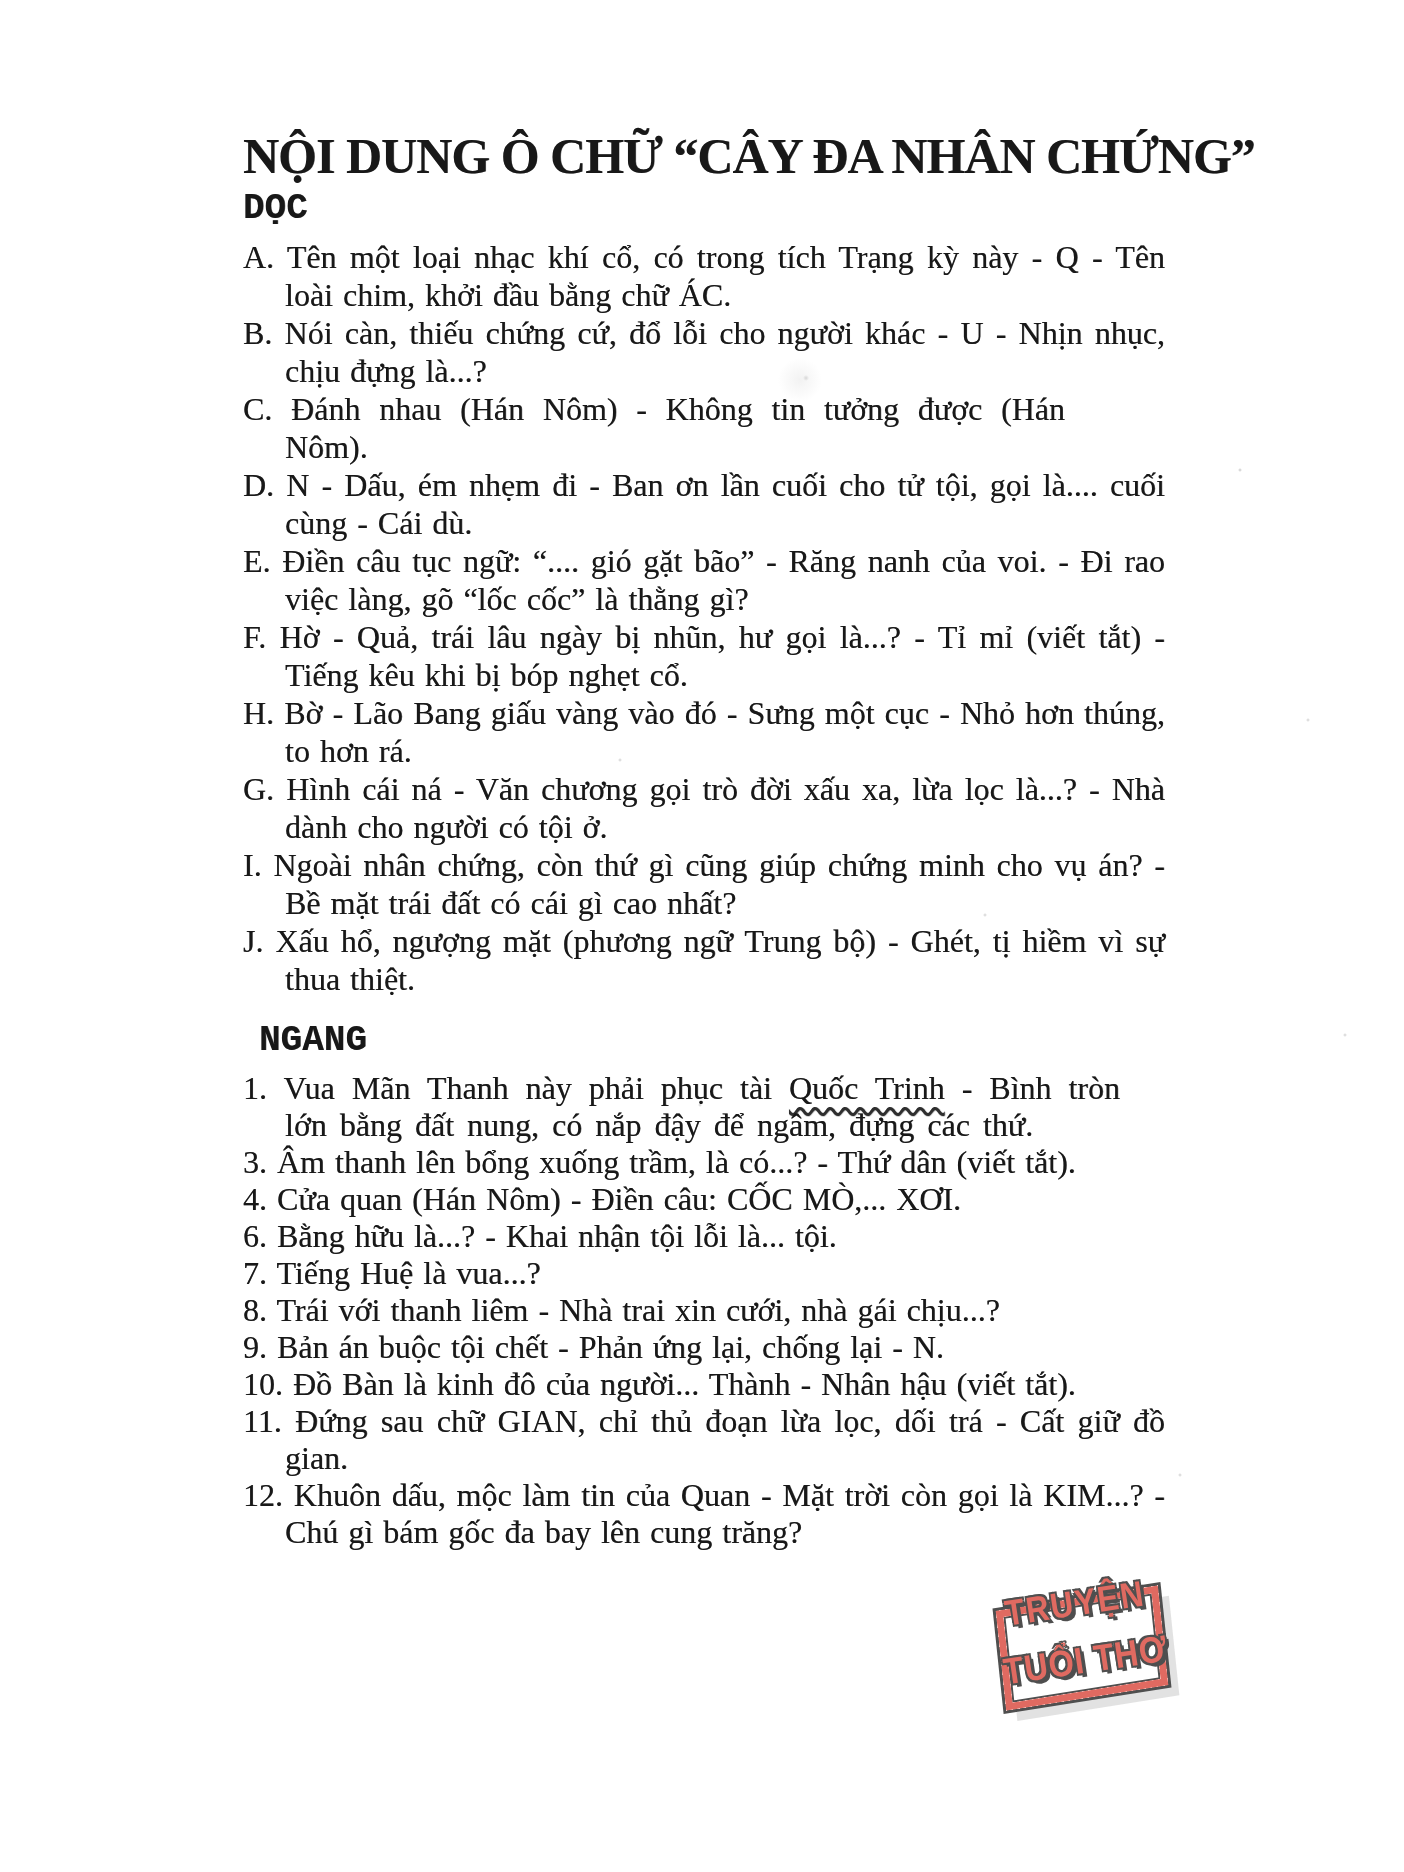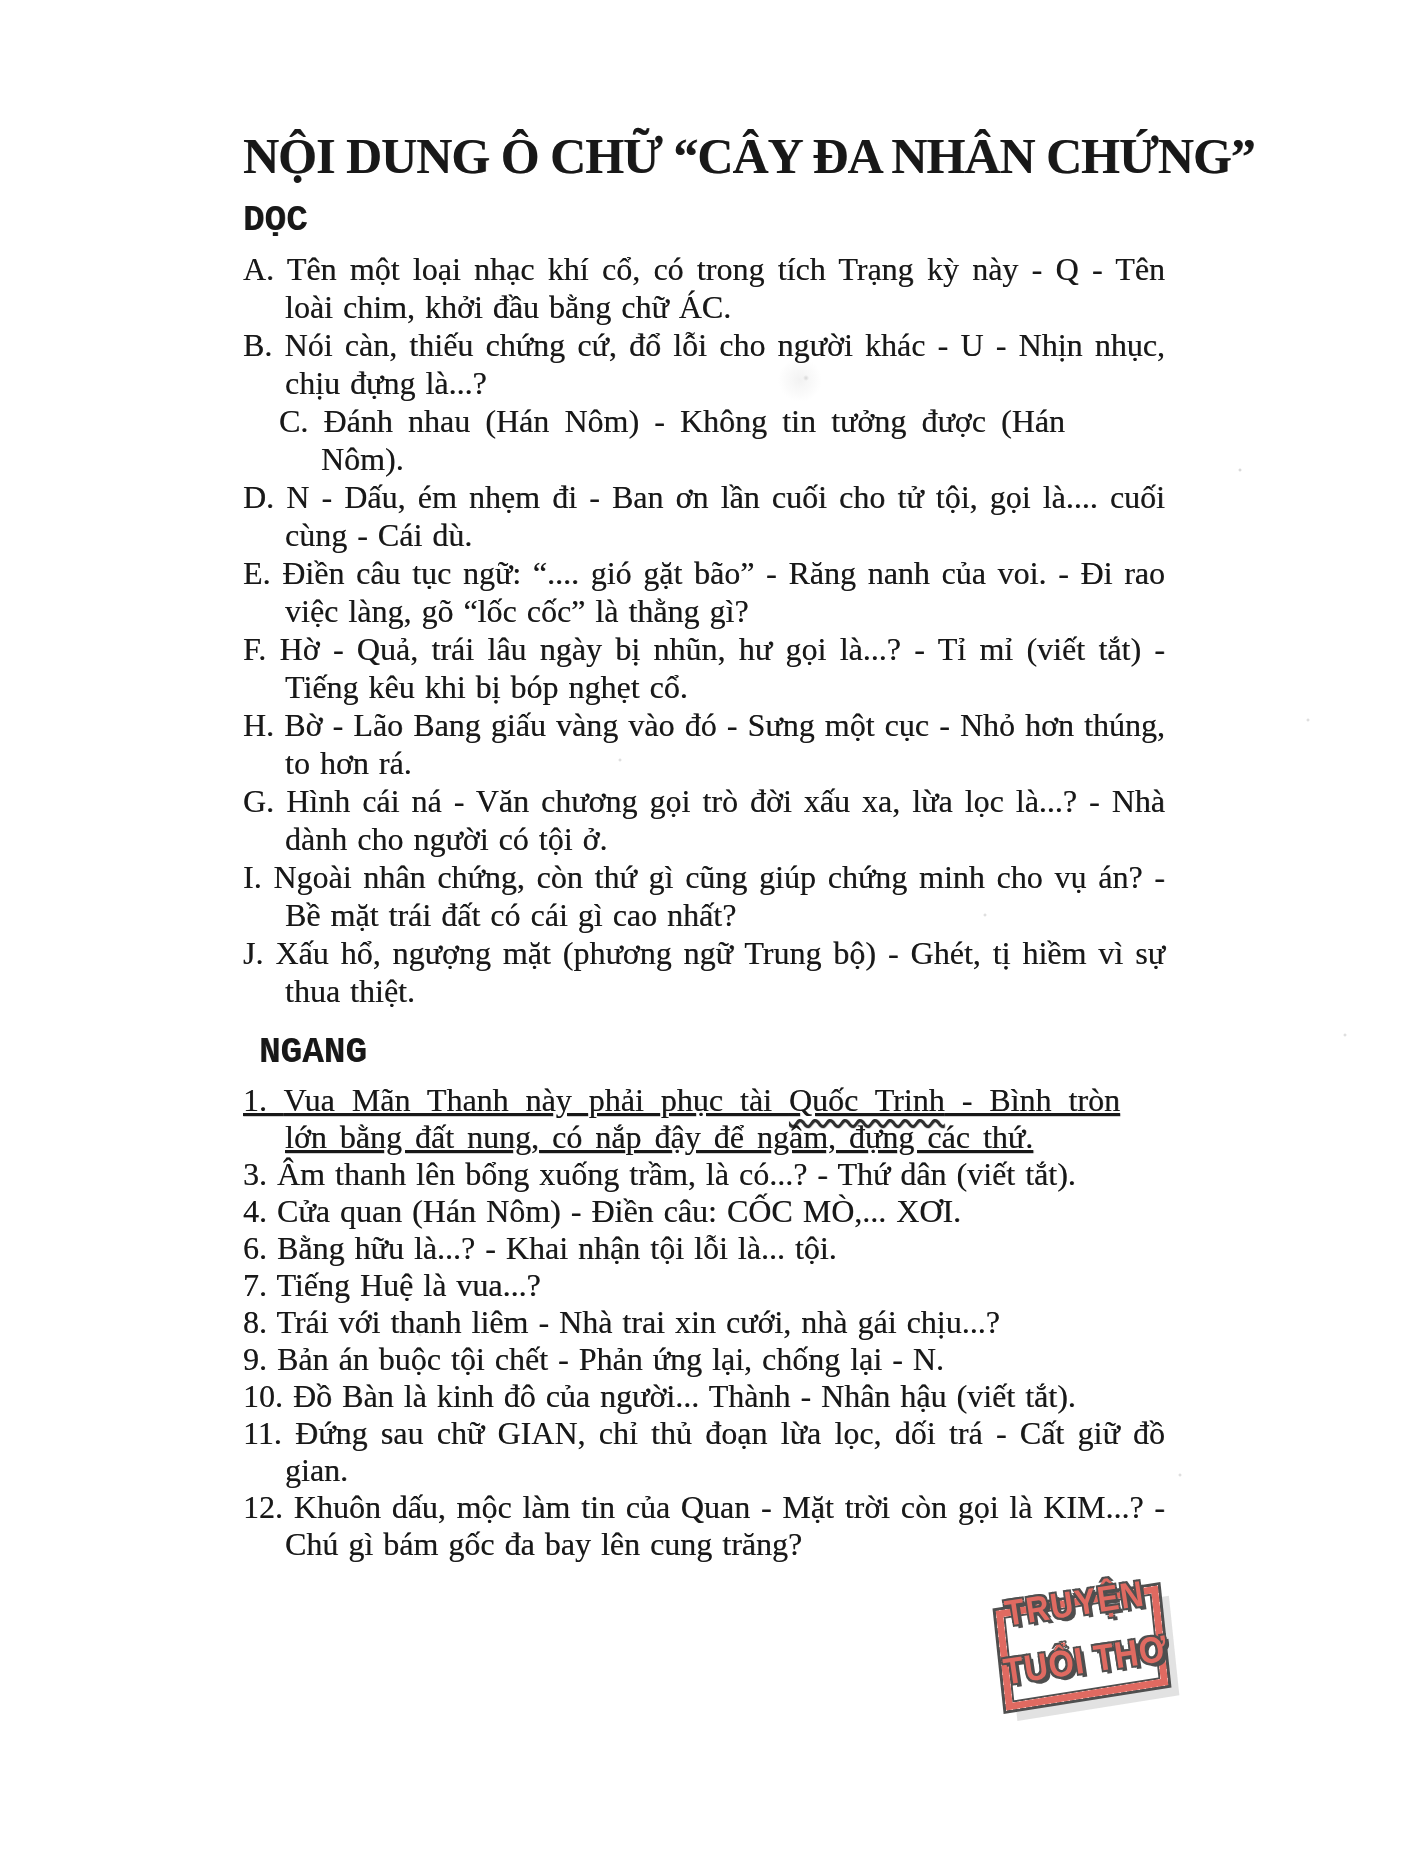--- a/index.html
+++ b/index.html
@@ -32,21 +32,21 @@
       radial-gradient(circle 2px at 1180px 1475px, rgba(90,90,90,.3) 0, transparent 2px),
       radial-gradient(circle 2px at 420px 1335px, rgba(90,90,90,.28) 0, transparent 2px),
       radial-gradient(circle 2px at 985px 915px, rgba(90,90,90,.3) 0, transparent 2px),
       radial-gradient(circle 2px at 1345px 1035px, rgba(90,90,90,.3) 0, transparent 2px),
       radial-gradient(circle 1.5px at 620px 760px, rgba(90,90,90,.3) 0, transparent 2px);
   }
   .content{
     position:absolute;left:243px;top:128px;width:922px;
   }
   .title{
-    margin:0 0 16px 0;
+    margin:0 0 4px 0;
     font-size:50px;line-height:56px;font-weight:bold;
     text-align:center;white-space:nowrap;
     letter-spacing:-1px;
     text-shadow:.4px .4px .4px rgba(0,0,0,.5);
   }
   .sec{
     margin:0 0 8px 0;
     font-size:36px;line-height:42px;font-weight:bold;
     letter-spacing:0;
     text-shadow:.4px .4px .4px rgba(0,0,0,.5);
@@ -57,22 +57,22 @@
     font-size:32px;
     text-align:justify;
     padding-left:42px;text-indent:-42px;
     word-spacing:2px;
     text-shadow:.35px .35px .4px rgba(0,0,0,.55);
   }
   .doc-list .clue{line-height:38px;}
   .ngang-list .clue{line-height:37px;}
   .clue .lab{white-space:nowrap;}
   
-  .force-c{padding-right:100px;margin-left:36px;}
-  .force-1{word-spacing:5px;padding-right:45px;text-decoration:underline;}
+  .force-c{padding-right:100px;}
+  .force-1{word-spacing:5px;padding-right:45px;}
   
   .pen{
     text-decoration-line:underline;
     text-decoration-style:wavy;
     text-decoration-color:#2e2e2e;
     text-decoration-thickness:3px;
     text-underline-offset:8px;
   }
   
   .stamp{

